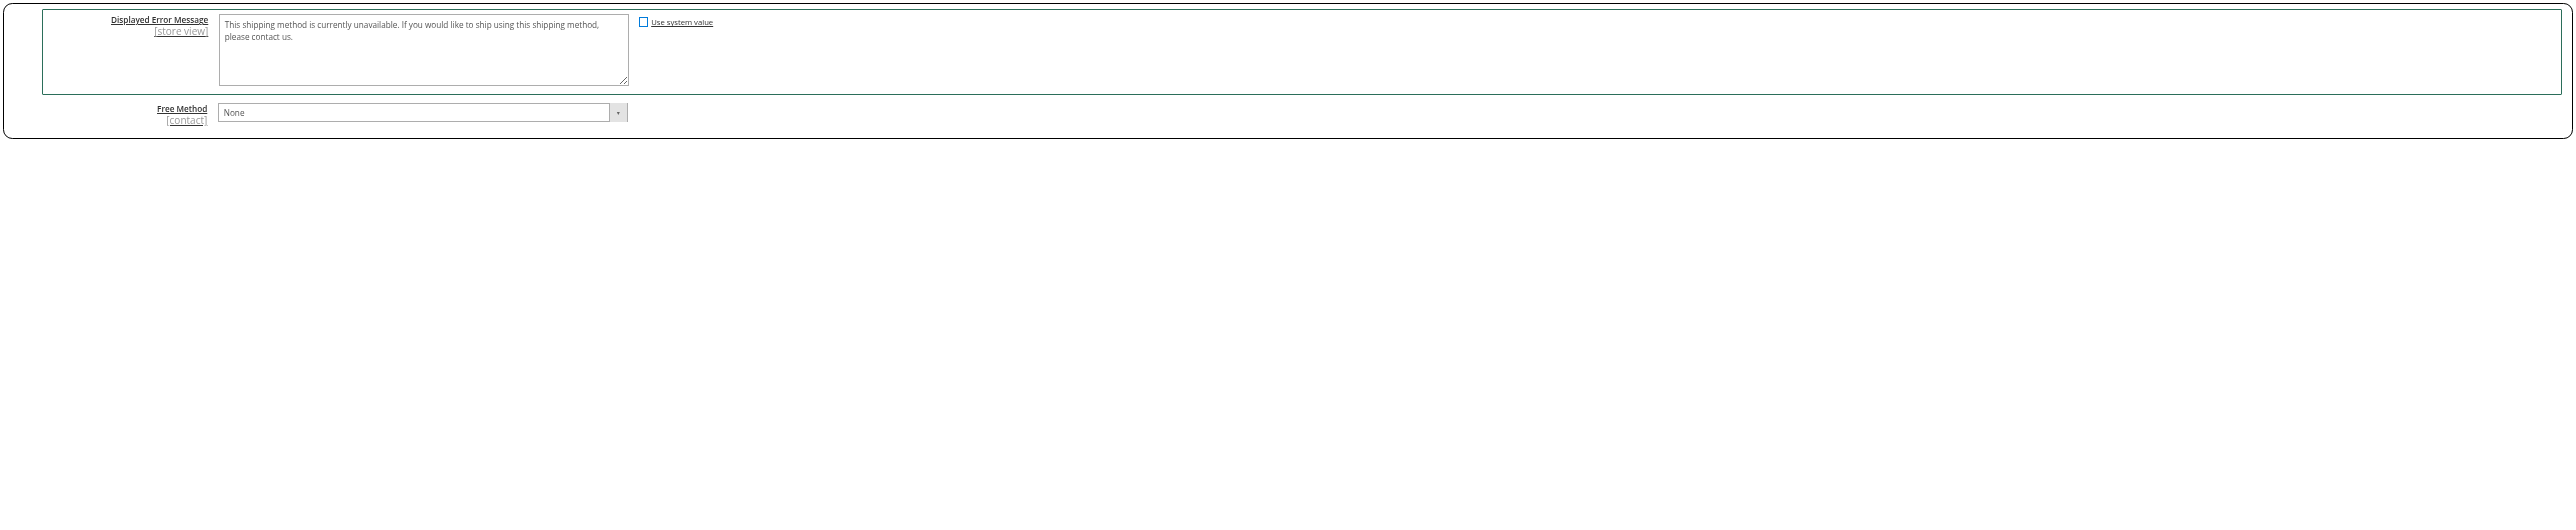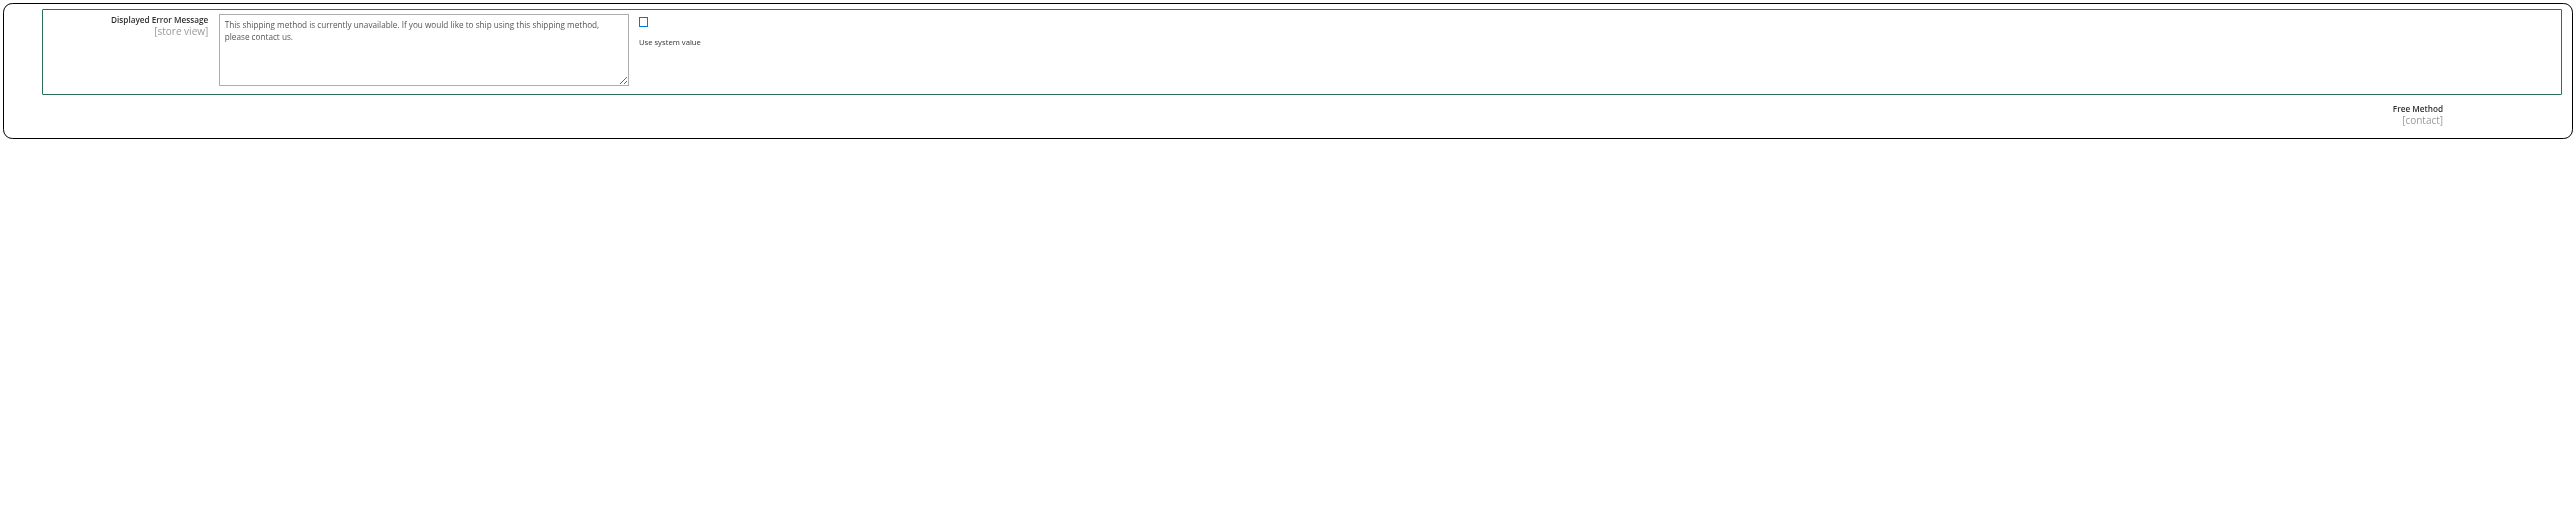--- a/index.html
+++ b/index.html
@@ -7,37 +7,37 @@
       font-family: 'Open Sans', 'Helvetica Neue', Arial, sans-serif;
       font-size: 7.2px;
       color: #333;
       background: #fff;
       padding: 3.1px;
     }
     .panel {
       border: 1px solid #000;
       border-radius: 9.3px;
       padding: 5.2px 10.3px 7.2px 10.3px;
+      text-decoration: underline;
     }
     .field-row {
       display: flex;
       align-items: flex-start;
       margin: 0 0 4.1px 0;
     }
     .field-row.highlighted {
       border: 0.5px solid #2b6e5a;
       border-radius: 1px;
       padding: 4.1px 5.2px 5.2px 5.2px;
       margin-left: 28px;
       margin-right: 0;
     }
     .field-row.plain {
       padding: 4.1px 5.2px 0 5.2px;
       margin-left: 28px;
-      justify-content: flex-end;
     }
     .label-col {
       width: 170px;
       min-width: 170px;
       text-align: right;
       padding-right: 10.3px;
       padding-top: 1px;
     }
     .label-main {
       font-weight: 600;
@@ -96,25 +96,24 @@
       justify-content: center;
       pointer-events: none;
       color: #666;
       font-size: 5.2px;
     }
     .extra-col {
       padding-left: 10.3px;
       padding-top: 3.1px;
       display: flex;
       align-items: flex-start;
-      gap: 10px;
+      gap: 3px;
       font-size: 7.7px;
       color: #333;
       min-width: 103px;
-      flex-direction: column;
     }
     input[type="checkbox"].admin-check {
       width: 9.3px;
       height: 9.3px;
       border: 0.5px solid #007bdb;
       appearance: none;
       -webkit-appearance: none;
       background: #fff;
       cursor: pointer;
       position: relative;
@@ -146,17 +145,25 @@
       <input type="checkbox" class="admin-check" style="">
       <label>Use system value</label>
     </div>
   </div>
 
   <div class="field-row plain">
     <div class="label-col">
       <span class="label-main">Free Method</span>
       <span class="label-scope">[contact]</span>
     </div>
+    <div class="control-col">
+      <div class="select-wrap">
+        <select class="admin-control">
+          <option>None</option>
+        </select>
+        <span class="select-arrow">▼</span>
+      </div>
+    </div>
     <div class="extra-col"></div>
   </div>
 
 </div>
 
 
 </body></html>

